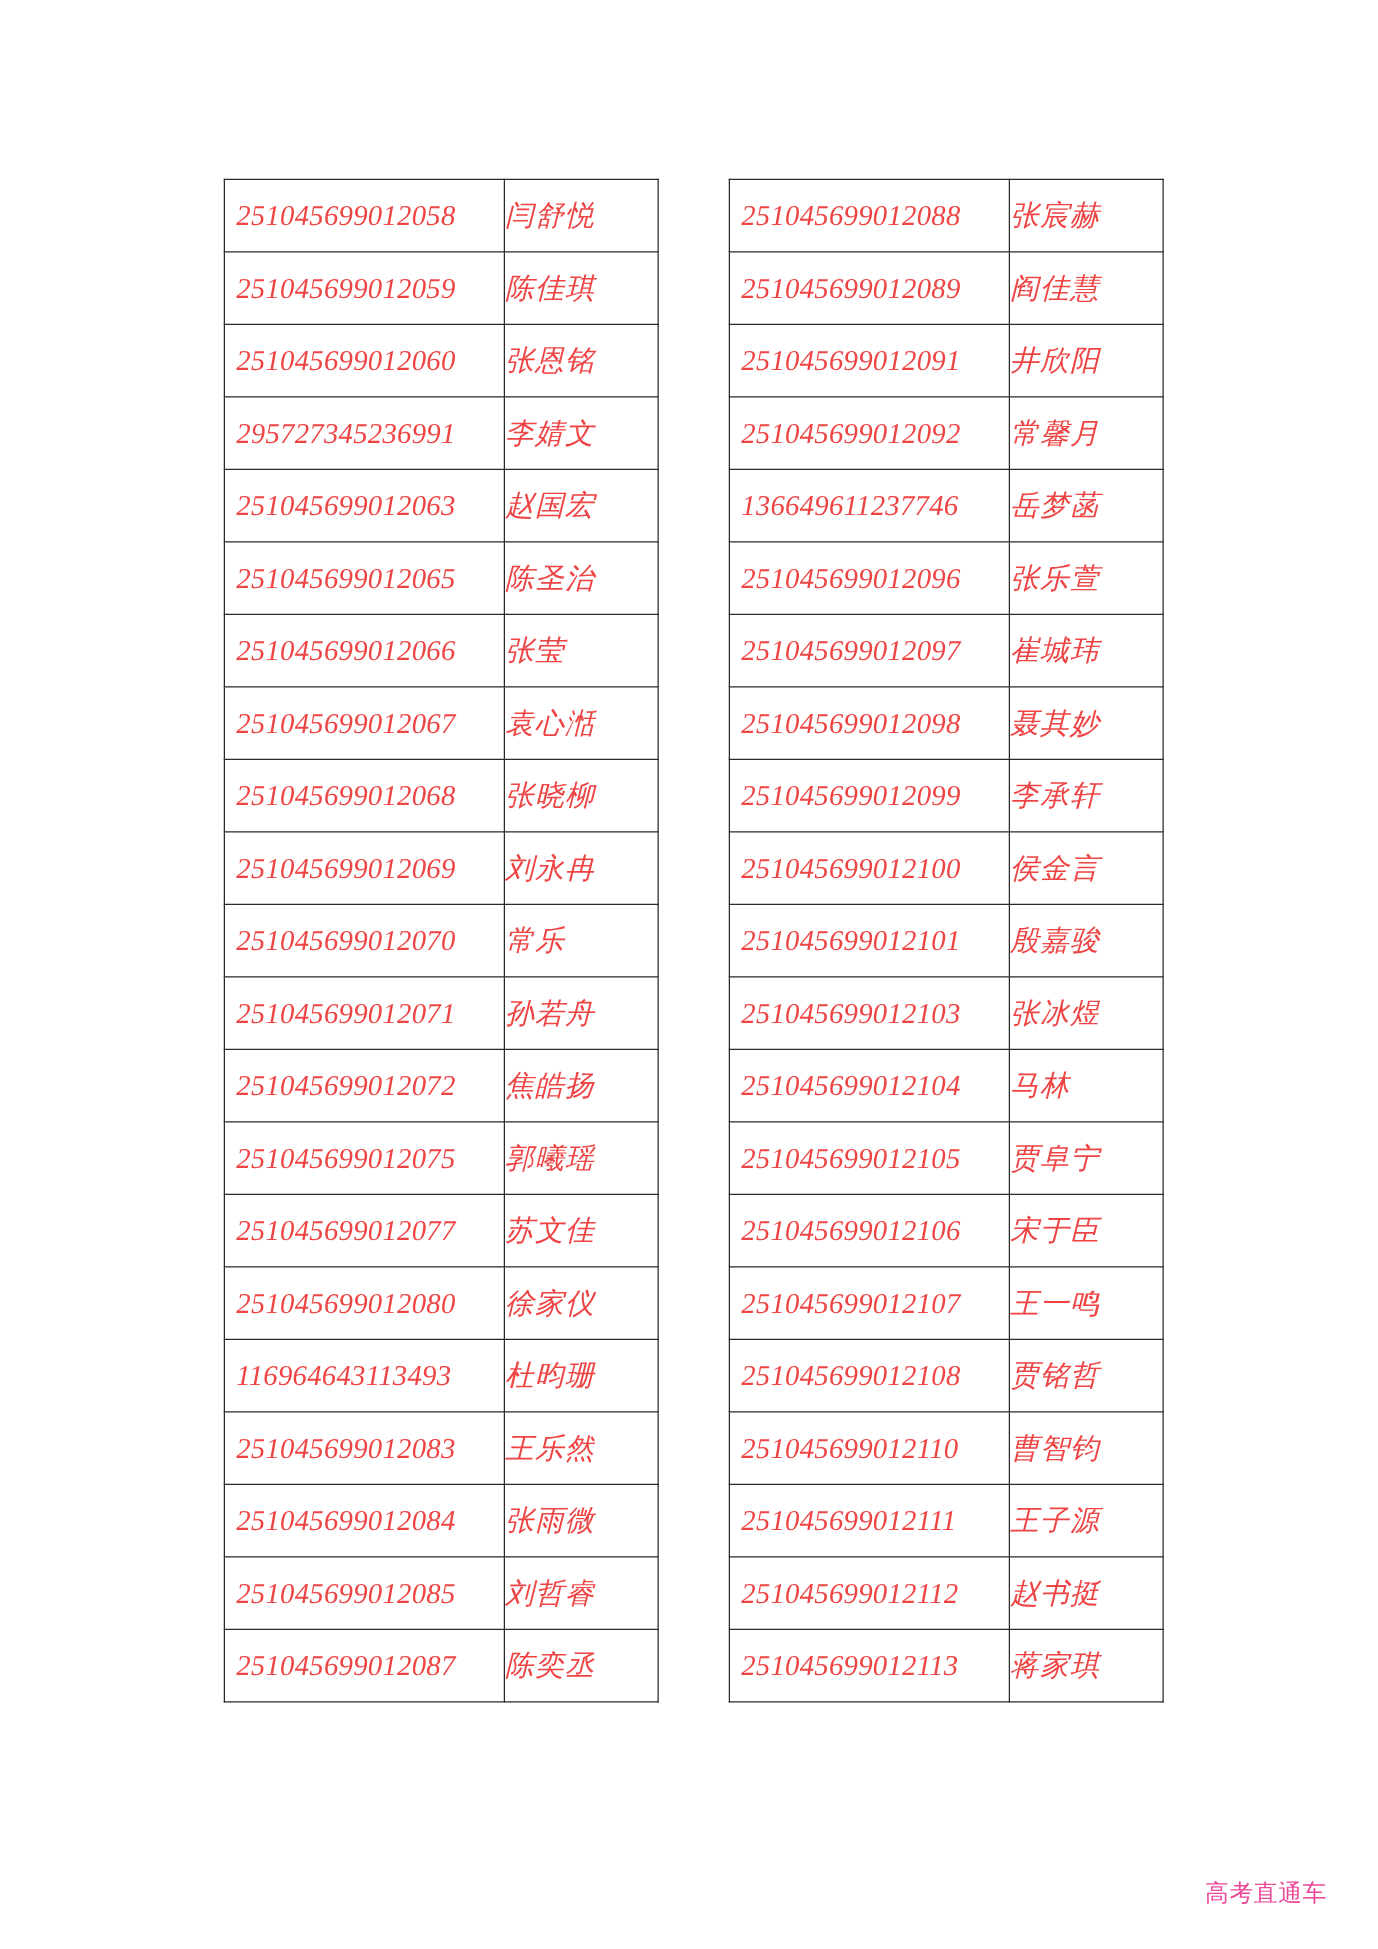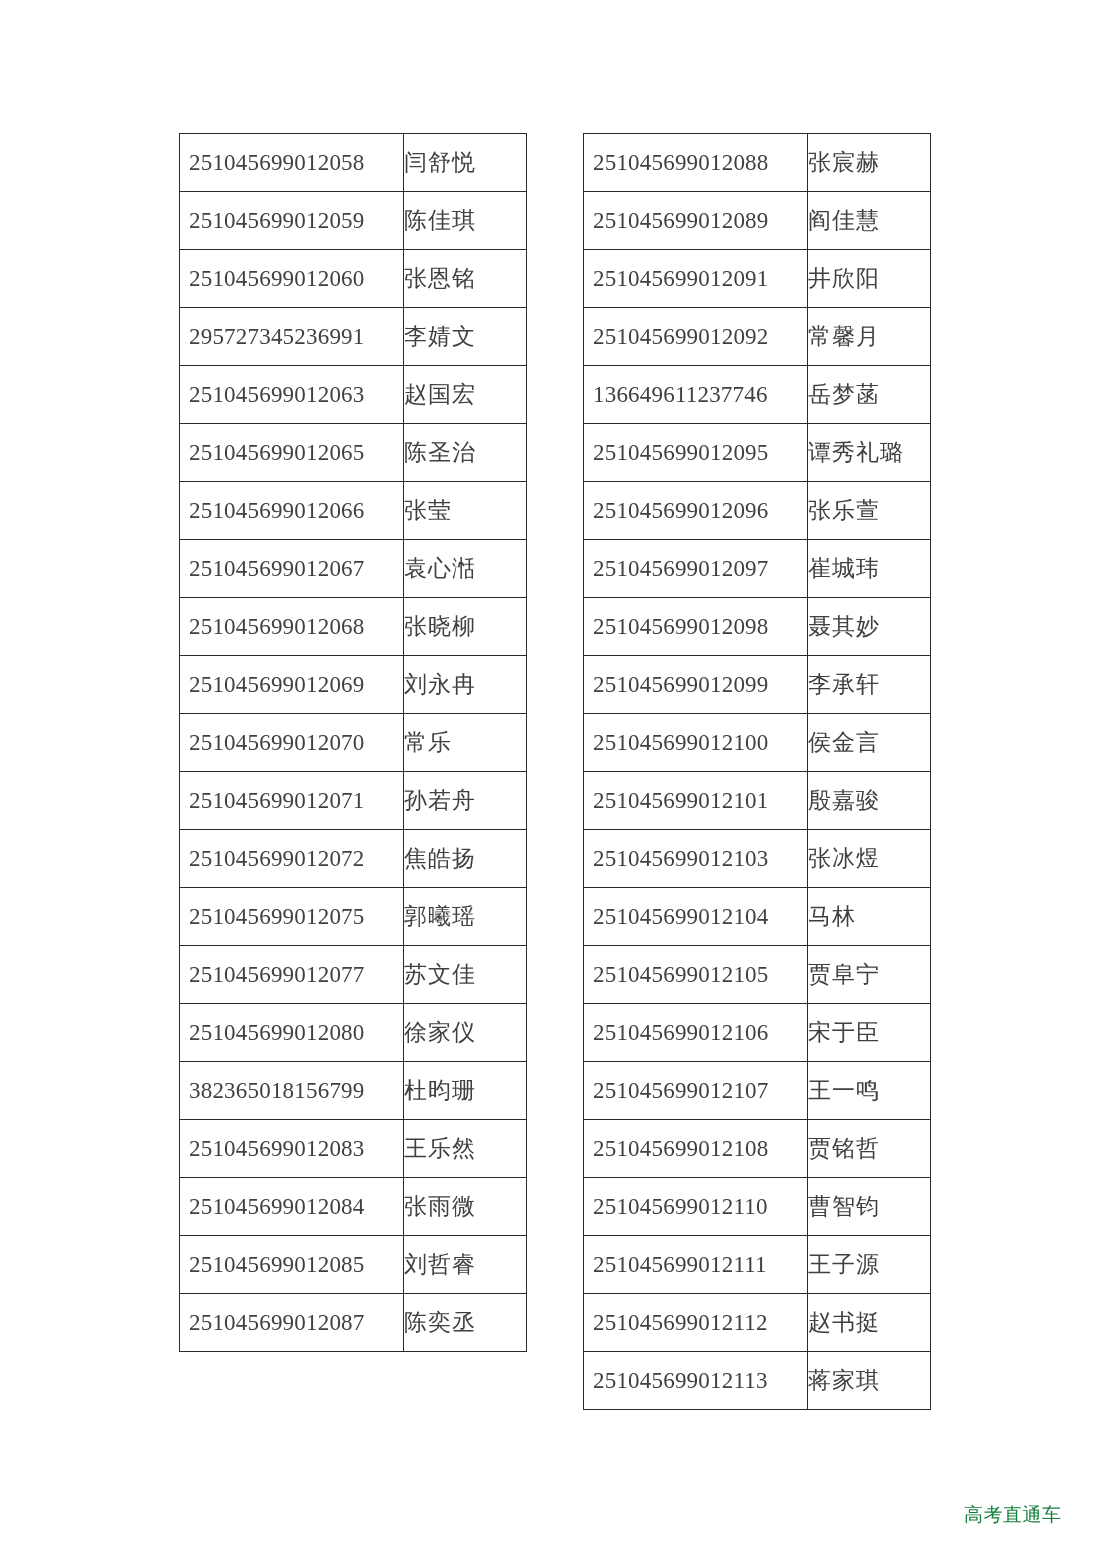--- a/index.html
+++ b/index.html
@@ -1,22 +1,23 @@
 <!DOCTYPE html>
 <html><head>
   <meta charset="utf-8">
   <style>
     html, body { margin: 0; padding: 0; background: #ffffff; }
     body { width: 1102px; height: 1559px; position: relative; overflow: hidden; }
     .tbl {
       position: absolute;
-      top: 133px;
+      top: 143px;
       border-collapse: collapse;
       font-family: "Liberation Serif", "DejaVu Serif", serif;
-      color: #404040;
+      color: #ef4444;
+      font-style: italic;
     }
     .tbl.left { left: 179px; }
     .tbl.right { left: 583px; }
     .tbl td {
       border: 1.5px solid #2a2a2a;
       height: 57px;
       padding: 0;
       font-size: 23px;
       vertical-align: middle;
     }
@@ -31,21 +32,21 @@
       font-family: "DejaVu Sans", sans-serif;
       font-size: 23px;
       letter-spacing: 1px;
     }
     .watermark {
       position: absolute;
       left: 964px;
       top: 1502px;
       font-family: "DejaVu Sans", sans-serif;
       font-size: 19px;
-      color: #15803d;
+      color: #ec4899;
       letter-spacing: 0.5px;
     }
   </style>
 </head>
 <body>
 
 <table class="tbl left">
   <tbody id="left-body">
       <tr>
         <td class="id">251045699012058</td>
@@ -105,21 +106,21 @@
       </tr>
       <tr>
         <td class="id">251045699012077</td>
         <td class="name">苏文佳</td>
       </tr>
       <tr>
         <td class="id">251045699012080</td>
         <td class="name">徐家仪</td>
       </tr>
       <tr>
-        <td class="id">382365018156799</td>
+        <td class="id">116964643113493</td>
         <td class="name">杜昀珊</td>
       </tr>
       <tr>
         <td class="id">251045699012083</td>
         <td class="name">王乐然</td>
       </tr>
       <tr>
         <td class="id">251045699012084</td>
         <td class="name">张雨微</td>
       </tr>
@@ -150,24 +151,20 @@
       </tr>
       <tr>
         <td class="id">251045699012092</td>
         <td class="name">常馨月</td>
       </tr>
       <tr>
         <td class="id">136649611237746</td>
         <td class="name">岳梦菡</td>
       </tr>
       <tr>
-        <td class="id">251045699012095</td>
-        <td class="name">谭秀礼璐</td>
-      </tr>
-      <tr>
         <td class="id">251045699012096</td>
         <td class="name">张乐萱</td>
       </tr>
       <tr>
         <td class="id">251045699012097</td>
         <td class="name">崔城玮</td>
       </tr>
       <tr>
         <td class="id">251045699012098</td>
         <td class="name">聂其妙</td>

